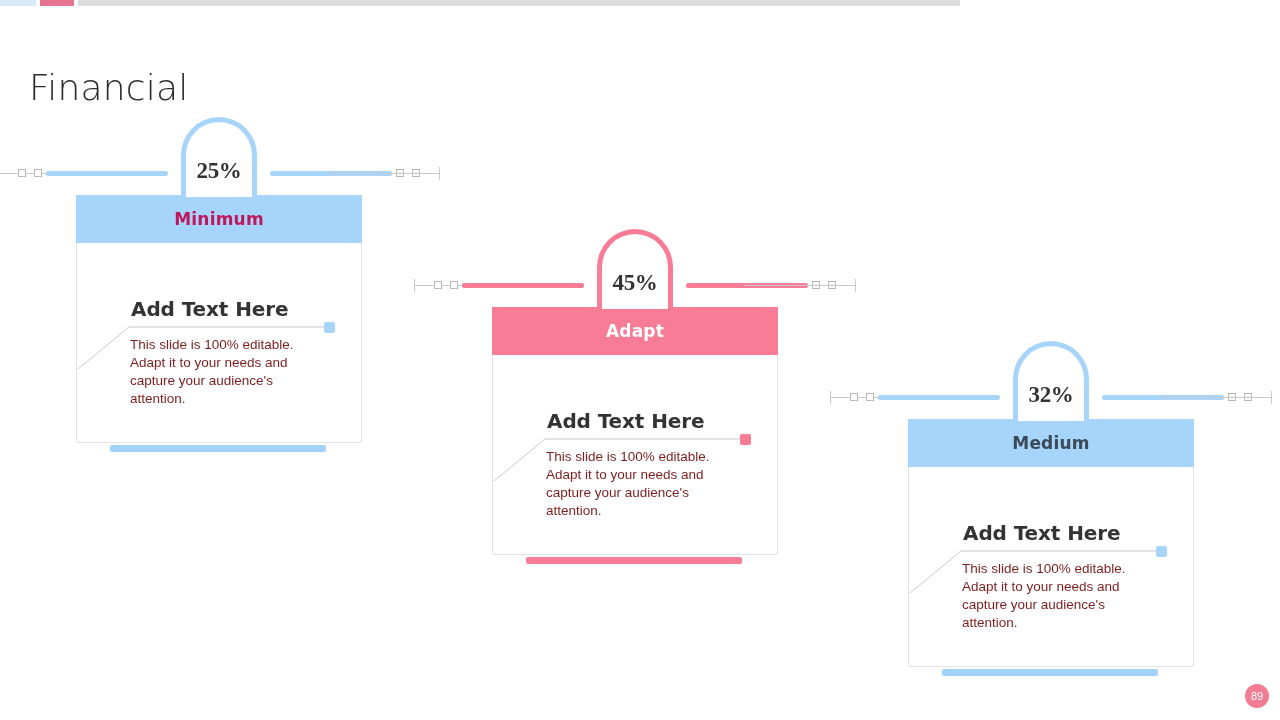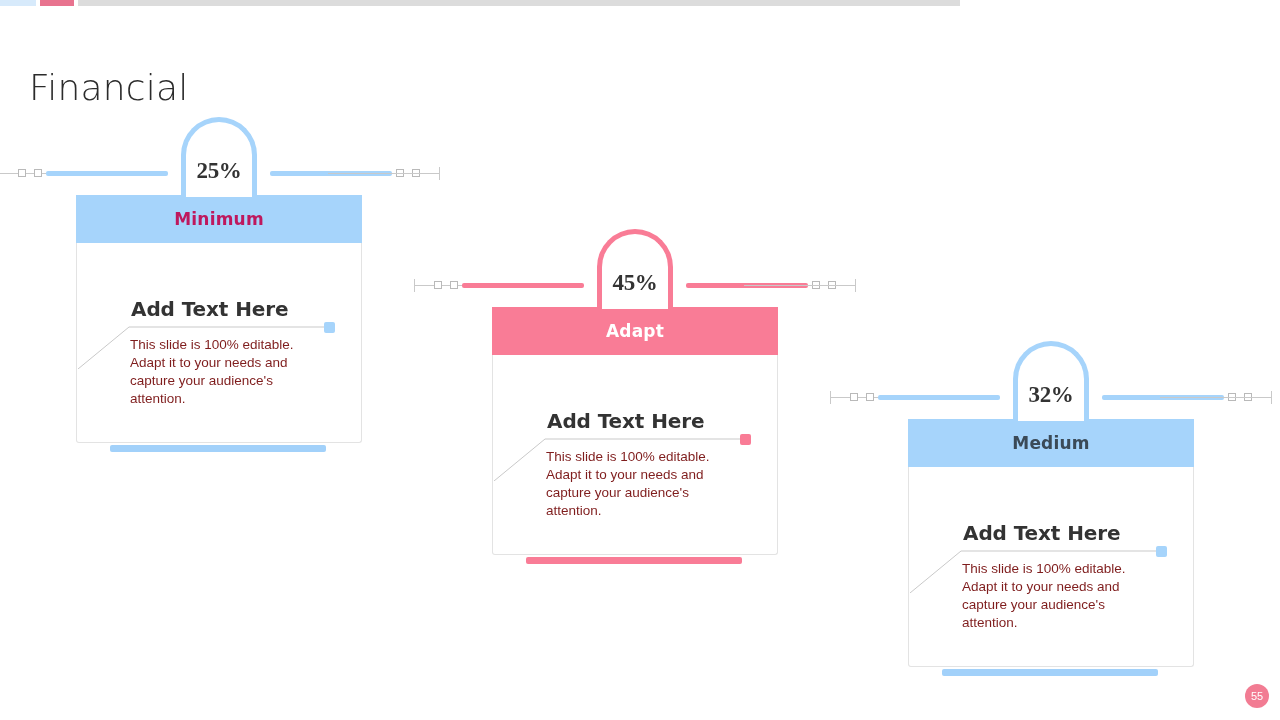--- a/index.html
+++ b/index.html
@@ -327,13 +327,13 @@
     <div class="connector">
       <svg width="286" height="54" viewBox="0 0 286 54" xmlns="http://www.w3.org/2000/svg">
         <path d="M1 54 L52 12 L255 12" fill="none" stroke="#c9c9c9" stroke-width="1"></path>
       </svg>
     </div>
     <div class="dot" style="background:#a6d4fb"></div>
     <div class="body-text">This slide is 100% editable. Adapt it to your needs and capture your audience's attention.</div>
   </div>
 </div>
 
-<div class="page-num" style="background:#f27c93">55</div>
+<div class="page-num" style="background:#f27c93">89</div>
 
 </body></html>

